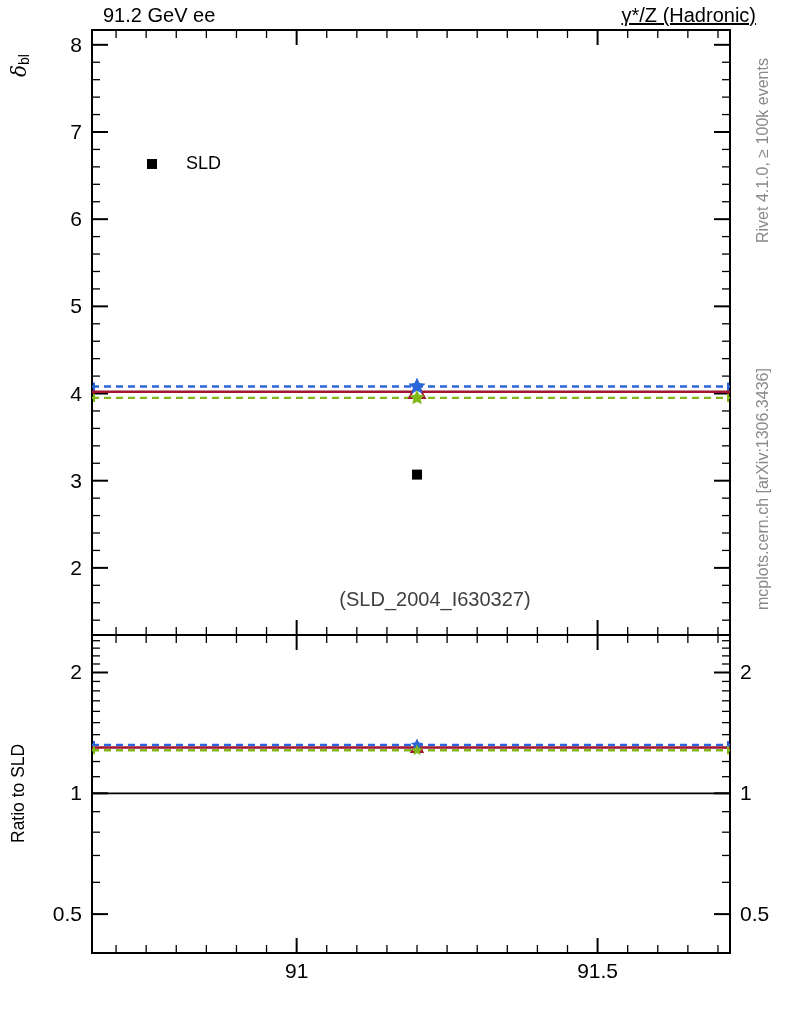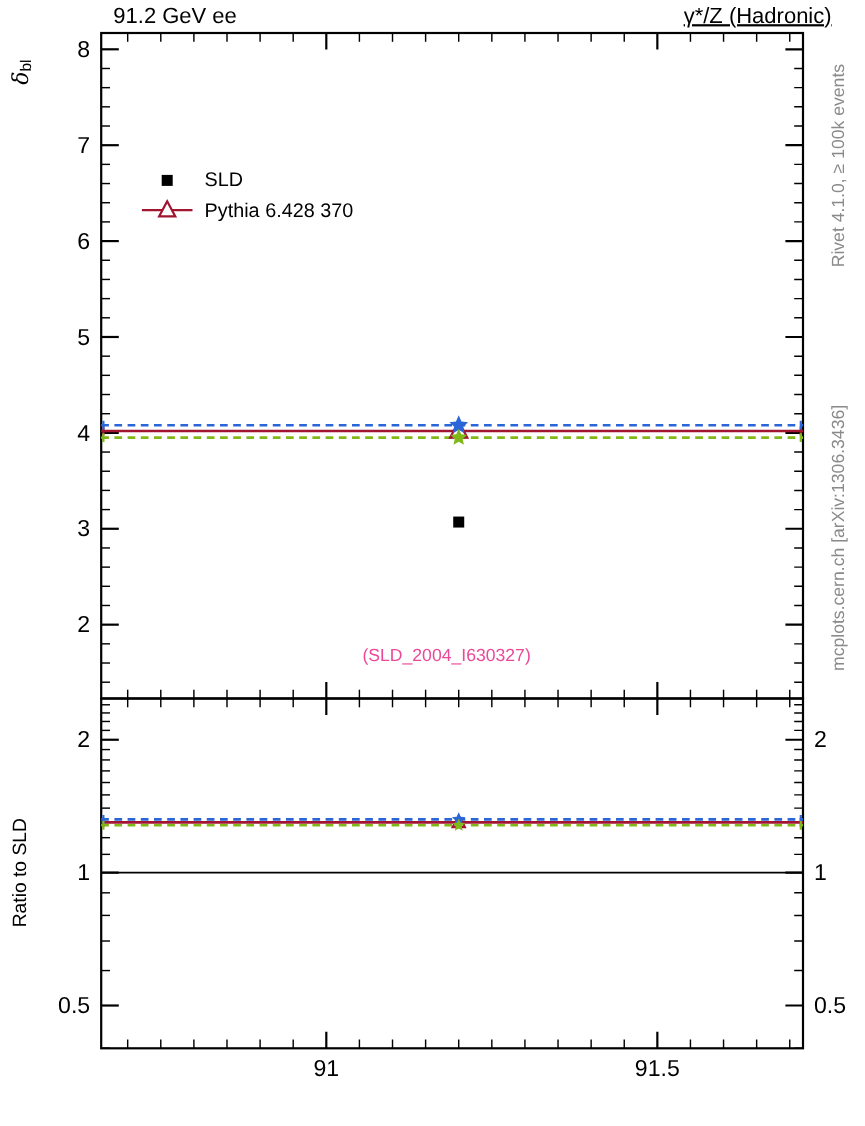--- a/index.html
+++ b/index.html
@@ -14,22 +14,22 @@
   #plot-title{left:103px;top:63px;font-size:21.5px;white-space:nowrap;}
   .vlab{writing-mode:vertical-rl;transform:rotate(180deg);display:flex;
         align-items:center;justify-content:center;white-space:nowrap;}
   #ylabel-main{left:4px;top:26px;width:30px;height:80px;font-size:20px;}
   #ylabel-main sub{font-size:14px;}
   #ylabel-main .greek{font-family:"DejaVu Serif",serif;font-style:italic;}
   #ylabel-ratio{left:4px;top:703px;width:28px;height:180px;font-size:17.5px;}
   .sidenote{color:#8a8a8a;font-size:16px;left:750px;width:26px;}
   #note-rivet{top:38px;height:226px;}
   #note-mcplots{top:343px;height:292px;}
-  #watermark{left:80px;top:588px;width:652px;text-align:center;
-             color:#ec4899;font-size:16px;}
+  #watermark{left:109px;top:588px;width:652px;text-align:center;
+             color:#404040;font-size:20px;}
   #legend{left:128px;top:106px;margin-top:44px;}
   .lrow{display:flex;align-items:center;height:27.5px;}
   .lrow svg{width:48px;height:26px;flex:0 0 48px;}
   .lrow span{margin-left:10px;font-size:18px;white-space:nowrap;}
   #xlabel{right:38px;top:1028px;font-size:23px;white-space:nowrap;}
   #xlabel sub{font-size:15px;}
 </style>
 </head>
 <body>
 
@@ -297,27 +297,20 @@
   </div>
 
 
   <div id="legend" class="abs">
     <div class="lrow">
       <svg class="lkey" viewBox="0 0 48 26">
           <rect x="19" y="8" width="10" height="10" fill="#000000"></rect>
         </svg>
       <span>SLD</span>
     </div>
-    <div class="lrow">
-      <svg class="lkey" viewBox="0 0 48 26">
-          <line x1="1" y1="13" x2="47" y2="13" stroke="#a11531" stroke-width="2.2"></line>
-          <polygon points="24,5 16.64,18.759999999999998 31.36,18.759999999999998" fill="#fff" stroke="#a11531" stroke-width="2"></polygon>
-        </svg>
-      <span>Pythia 6.428 370</span>
-    </div>
   </div>
 
   <div id="watermark" class="abs">(SLD_2004_I630327)</div>
 
   <div id="note-rivet" class="abs vlab sidenote">Rivet 4.1.0, ≥ 100k events</div>
   <div id="note-mcplots" class="abs vlab sidenote">mcplots.cern.ch [arXiv:1306.3436]</div>
 
   <div id="ylabel-ratio" class="abs vlab">Ratio to SLD</div>
 
   <div id="xlabel" class="abs">

